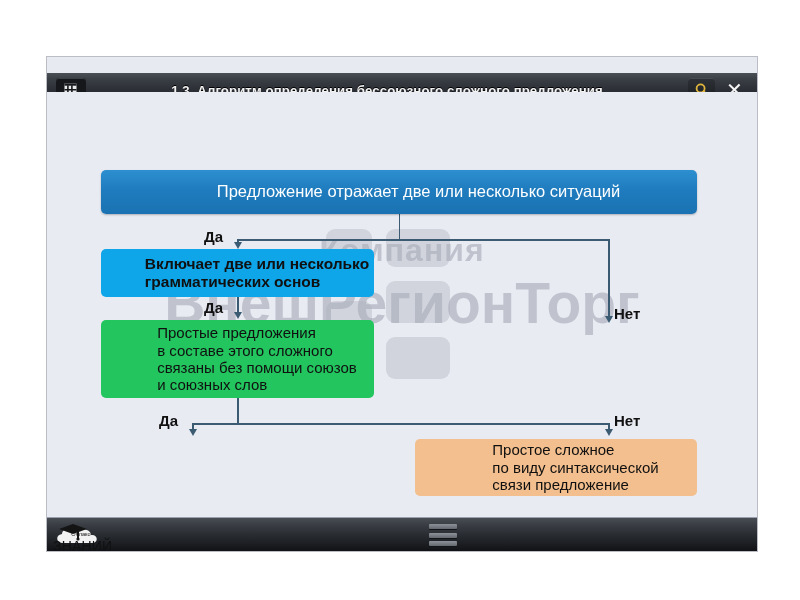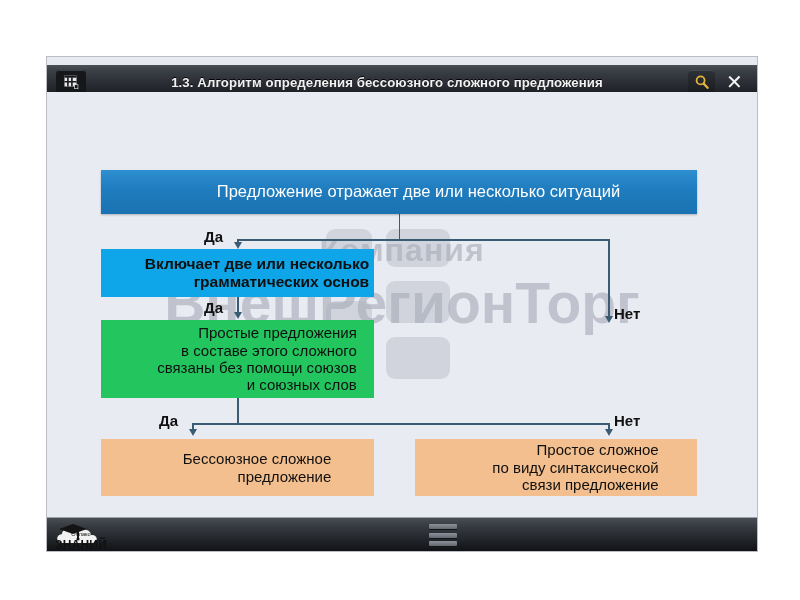--- a/index.html
+++ b/index.html
@@ -28,21 +28,21 @@
     width: 710px;
     height: 494px;
     box-sizing: border-box;
     background: #e8eaf2;
     box-shadow: 0 0 0 1px #bcbcc4;
   }
 
   
   .titlebar {
     position: absolute;
-    left: 0; top: 8px;
+    left: 0; top: 16px;
     width: 710px;
     height: 35px;
     background: linear-gradient(to bottom,
                 #4b4f56 0%, #3a3e45 18%, #2b2e34 52%,
                 #1e2126 80%, #15171b 100%);
     border-bottom: 1px solid #0c0d10;
     display: flex;
     align-items: center;
     box-sizing: border-box;
     justify-content: flex-end;
@@ -153,25 +153,25 @@
   .wm-brand {
     top: 178px;
     font-size: 57px;
     letter-spacing: 0px;
   }
 
   
   .node {
     position: absolute;
     box-sizing: border-box;
-    border-radius: 0;
+    border-radius: 5px;
     display: flex;
     align-items: center;
     justify-content: center;
-    text-align: right;
+    text-align: left;
     line-height: 1.16;
     color: #101010;
     white-space: pre-line;
     z-index: 4;
     padding-left: 39px;
   }
 
   .n-top {
     left: 54px;
     top: 78px;
@@ -284,21 +284,21 @@
   .brand-text {
     position: absolute;
     left: 0;
     width: 56px;
     text-align: center;
     font-family: "Liberation Sans", sans-serif;
     color: #111;
     line-height: 1;
   }
   .brand-text.t1 { top: 11px; font-size: 5.6px; }
-  .brand-text.t2 { top: 18px; font-size: 12px; font-weight: bold; letter-spacing: .2px; }
+  .brand-text.t2 { top: 18px; font-size: 14px; font-weight: normal; letter-spacing: .2px; }
 
   .hamburger {
     position: absolute;
     left: 382px;
     top: 6px;
     width: 28px;
     height: 22px;
     display: flex;
     flex-direction: column;
     justify-content: space-between;
@@ -386,22 +386,20 @@
 
       <div class="node n-green">Включает две или несколько
 грамматических основ</div>
 
       <div class="node n-blue-left">Простые предложения
 в составе этого сложного
 связаны без помощи союзов
 и союзных слов</div>
 
 
-      <div class="node n-orange-left">Бессоюзное сложное
-предложение</div>
 
       <div class="node n-orange-right">Простое сложное
 по виду синтаксической
 связи предложение</div>
 
     </div>
 
     <div class="bottombar">
       <div class="brand-logo">
         <svg width="56" height="28" viewBox="0 0 56 28" aria-hidden="true">

